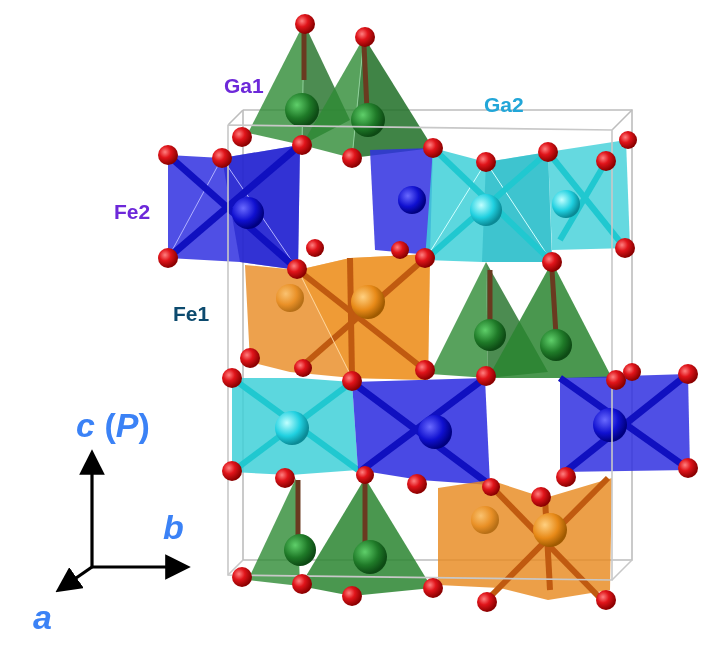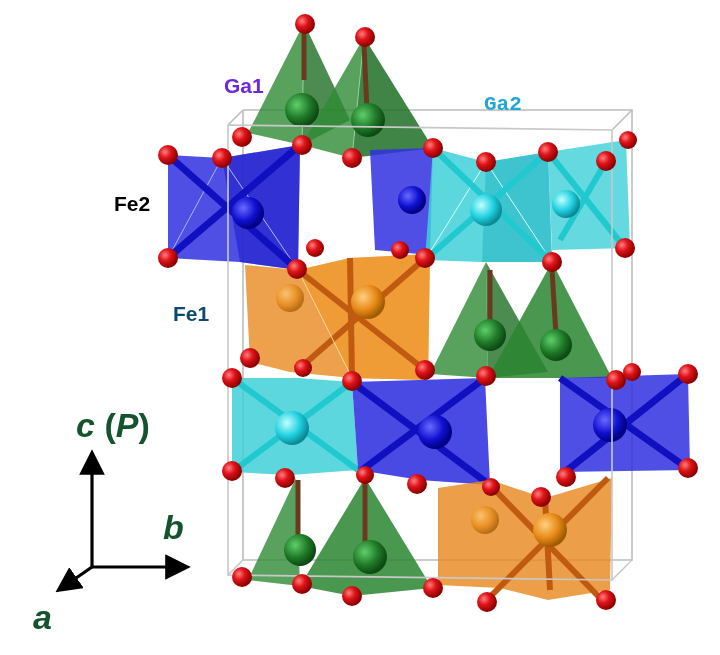--- a/index.html
+++ b/index.html
@@ -1,19 +1,19 @@
 <!DOCTYPE html>
 <html><head>
 <meta charset="utf-8">
 <style>
   html, body { margin: 0; padding: 0; background: #ffffff; }
   body { width: 720px; height: 655px; position: relative; overflow: hidden; font-family: "Liberation Sans", sans-serif; }
   #scene { position: absolute; left: 0; top: 0; width: 720px; height: 655px; }
   .label { position: absolute; font-family: "Liberation Sans", sans-serif; font-weight: bold; font-size: 21px; }
-  .axis-label { position: absolute; font-family: "Liberation Sans", sans-serif; font-weight: bold; font-style: italic; font-size: 34px; color: #14532d; }
+  .axis-label { position: absolute; font-family: "Liberation Sans", sans-serif; font-weight: bold; font-style: italic; font-size: 34px; color: #3b82f6; }
   .axis-label .paren { font-style: normal; }
 </style>
 </head>
 <body>
 
 <svg id="scene" viewBox="0 0 720 655" xmlns="http://www.w3.org/2000/svg">
   <defs>
     <radialGradient id="oxy" cx="35%" cy="35%" r="65%">
       <stop offset="0%" stop-color="#ff8080"></stop>
       <stop offset="45%" stop-color="#e0141a"></stop>
@@ -209,22 +209,22 @@
   </g>
 
   <g stroke="#000" stroke-width="3.2" fill="none">
     <line x1="92" y1="567" x2="92" y2="462" marker-end="url(#arrow)"></line>
     <line x1="92" y1="567" x2="178" y2="567" marker-end="url(#arrow)"></line>
     <line x1="92" y1="567" x2="66" y2="585" marker-end="url(#arrow)"></line>
   </g>
 </svg>
 
 <div class="label" style="left:224px; top:74px; color:#6d28d9;">Ga1</div>
-<div class="label" style="left:484px; top:93px; color:#22a6d8;font-family:Liberation Mono, monospace;">Ga2</div>
-<div class="label" style="left:114px; top:192px; color:#000000;">Fe2</div>
+<div class="label" style="left:484px; top:93px; color:#22a6d8;">Ga2</div>
+<div class="label" style="left:114px; top:200px; color:#6d28d9;">Fe2</div>
 <div class="label" style="left:173px; top:302px; color:#0c4a6e;">Fe1</div>
 
 <div class="axis-label" style="left:76px; top:406px;">
   <span>c</span>
   <span class="paren">(</span><span>P</span><span class="paren">)</span>
 </div>
 <div class="axis-label" style="left:163px; top:508px;">b</div>
 <div class="axis-label" style="left:33px; top:598px;">a</div>
 
 </body></html>

